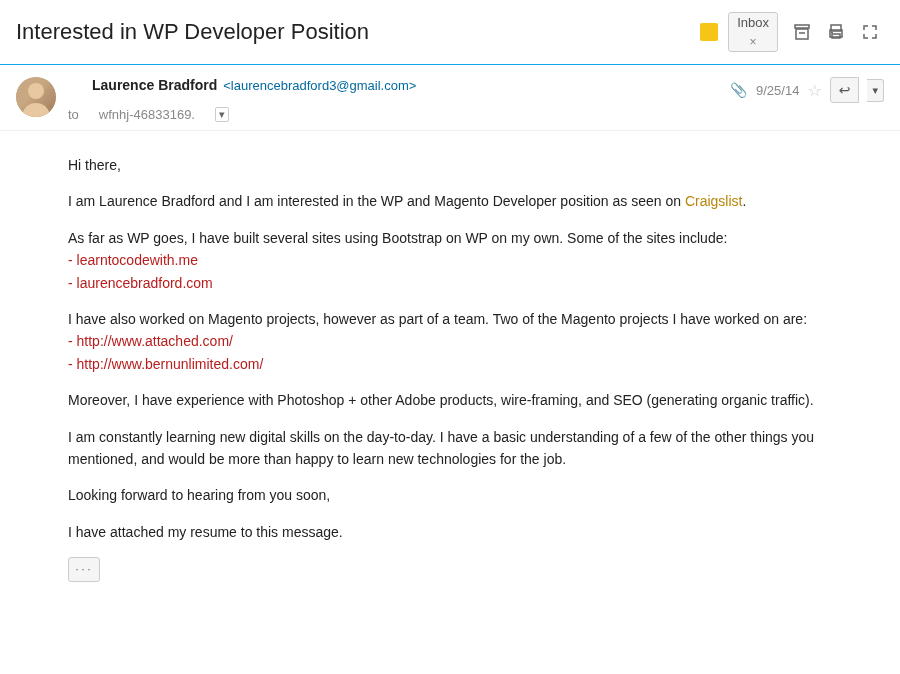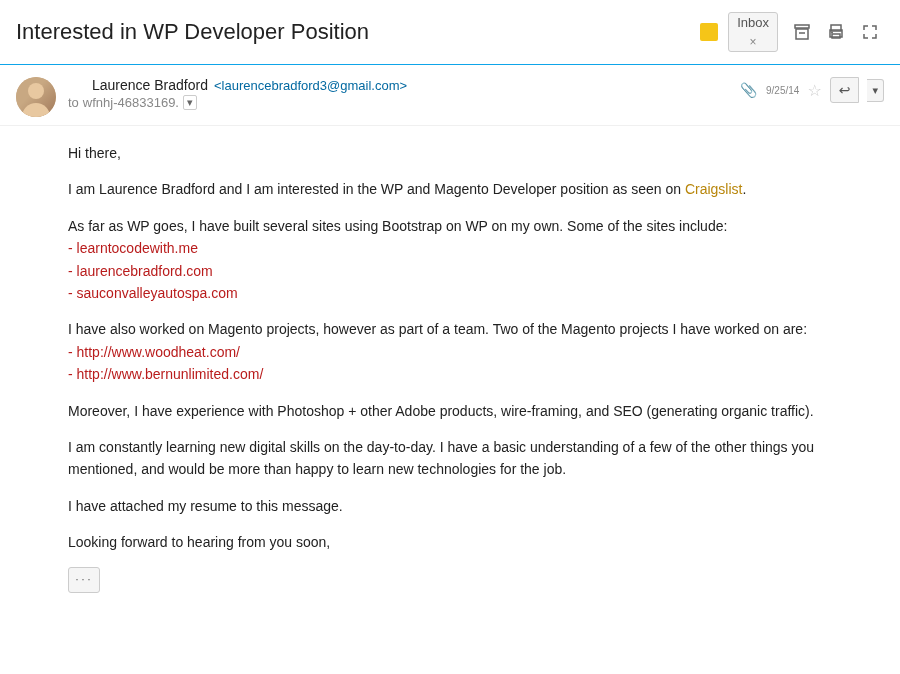--- a/index.html
+++ b/index.html
@@ -122,34 +122,34 @@
     .sender-info {
       flex: 1;
     }
     .sender-name-line {
       display: flex;
       align-items: center;
       gap: 6px;
       flex-wrap: wrap;
     }
     .sender-name {
-      font-weight: normal;
+      font-weight: bold;
       font-size: 14px;
       color: #222;
       padding-left: 24px;
     }
     .sender-email {
       font-size: 13px;
       color: #0369a1;
     }
     .to-line {
       display: flex;
       align-items: flex-end;
-      gap: 4px;
-      margin-top: 2px;
+      gap: 20px;
+      margin-top: 14px;
       font-size: 13px;
       color: #888;
     }
     .to-dropdown {
       display: inline-flex;
       align-items: center;
       border: 1px solid #ccc;
       border-radius: 2px;
       padding: 0 3px;
       cursor: pointer;
@@ -162,21 +162,21 @@
       align-items: center;
       gap: 8px;
       margin-left: auto;
       flex-shrink: 0;
     }
     .attachment-icon {
       font-size: 14px;
       color: #666;
     }
     .date-text {
-      font-size: 10px;
+      font-size: 13px;
       color: #888;
     }
     .star-icon {
       font-size: 16px;
       color: #ccc;
       cursor: pointer;
     }
     .reply-btn {
       display: flex;
       align-items: center;
@@ -205,20 +205,21 @@
 
     
     .email-body {
       padding: 16px 60px 24px 68px;
       font-size: 14px;
       line-height: 1.6;
       color: #222;
     }
     .email-body p {
       margin-bottom: 14px;
+      margin-top: 7px;
     }
     .email-body a {
       color: #b91c1c;
       text-decoration: none;
     }
     .craigslist-link {
       color: #b8860b !important;
       text-align: right;
     }
     .ellipsis-btn {
@@ -299,31 +300,30 @@
   <p>Hi there,</p>
 
   <p>
     <span>I am Laurence Bradford and I am interested in the WP and Magento Developer position as seen on </span><a href="#" class="craigslist-link">Craigslist</a><span>.</span>
   </p>
 
   <p>
     <span>As far as WP goes, I have built several sites using Bootstrap on WP on my own. Some of the sites include:</span><br>
     <a href="#">- learntocodewith.me</a><br>
     <a href="#">- laurencebradford.com</a><br>
-    <a href="#">- sauconvalleyautospa.com</a>
   </p>
 
   <p>
     <span>I have also worked on Magento projects, however as part of a team. Two of the Magento projects I have worked on are:</span><br>
-    <a href="#">- http://www.woodheat.com/</a><br>
+    <a href="#">- http://www.attached.com/</a><br>
     <a href="#">- http://www.bernunlimited.com/</a>
   </p>
 
   <p>Moreover, I have experience with Photoshop + other Adobe products, wire-framing, and SEO (generating organic traffic).</p>
 
   <p>I am constantly learning new digital skills on the day-to-day. I have a basic understanding of a few of the other things you mentioned, and would be more than happy to learn new technologies for the job.</p>
 
+  <p>Looking forward to hearing from you soon,</p>
+
   <p>I have attached my resume to this message.</p>
-
-  <p>Looking forward to hearing from you soon,</p>
 
   <span class="ellipsis-btn">···</span>
 </div>
 
 </body></html>

